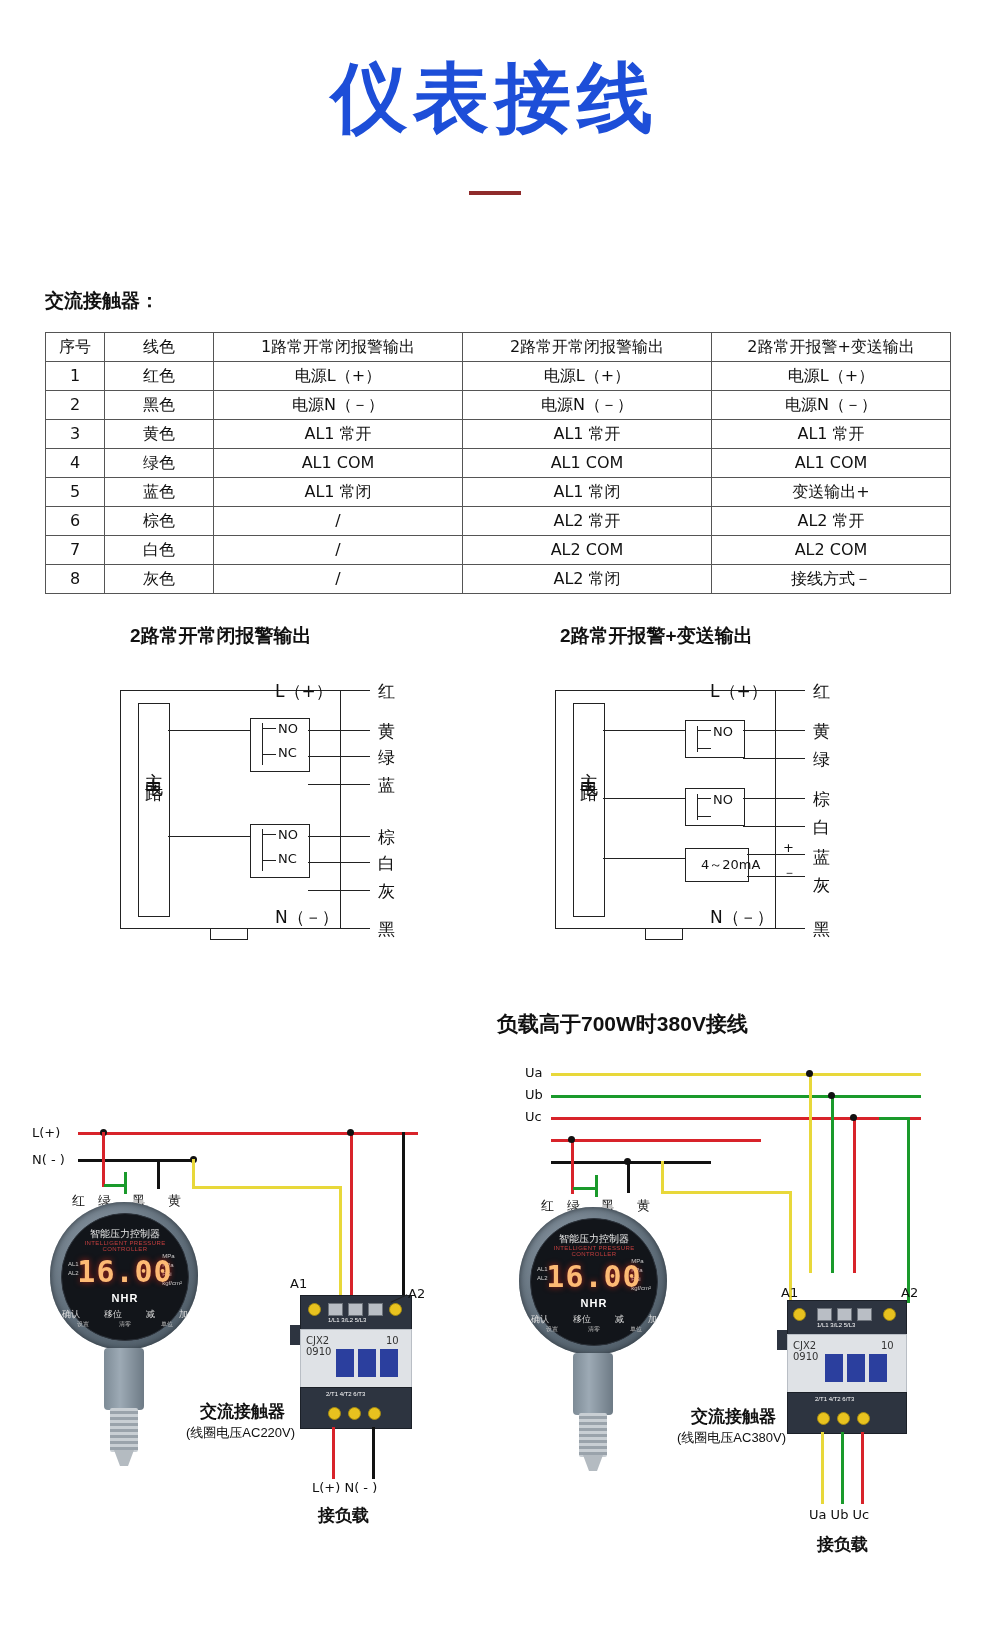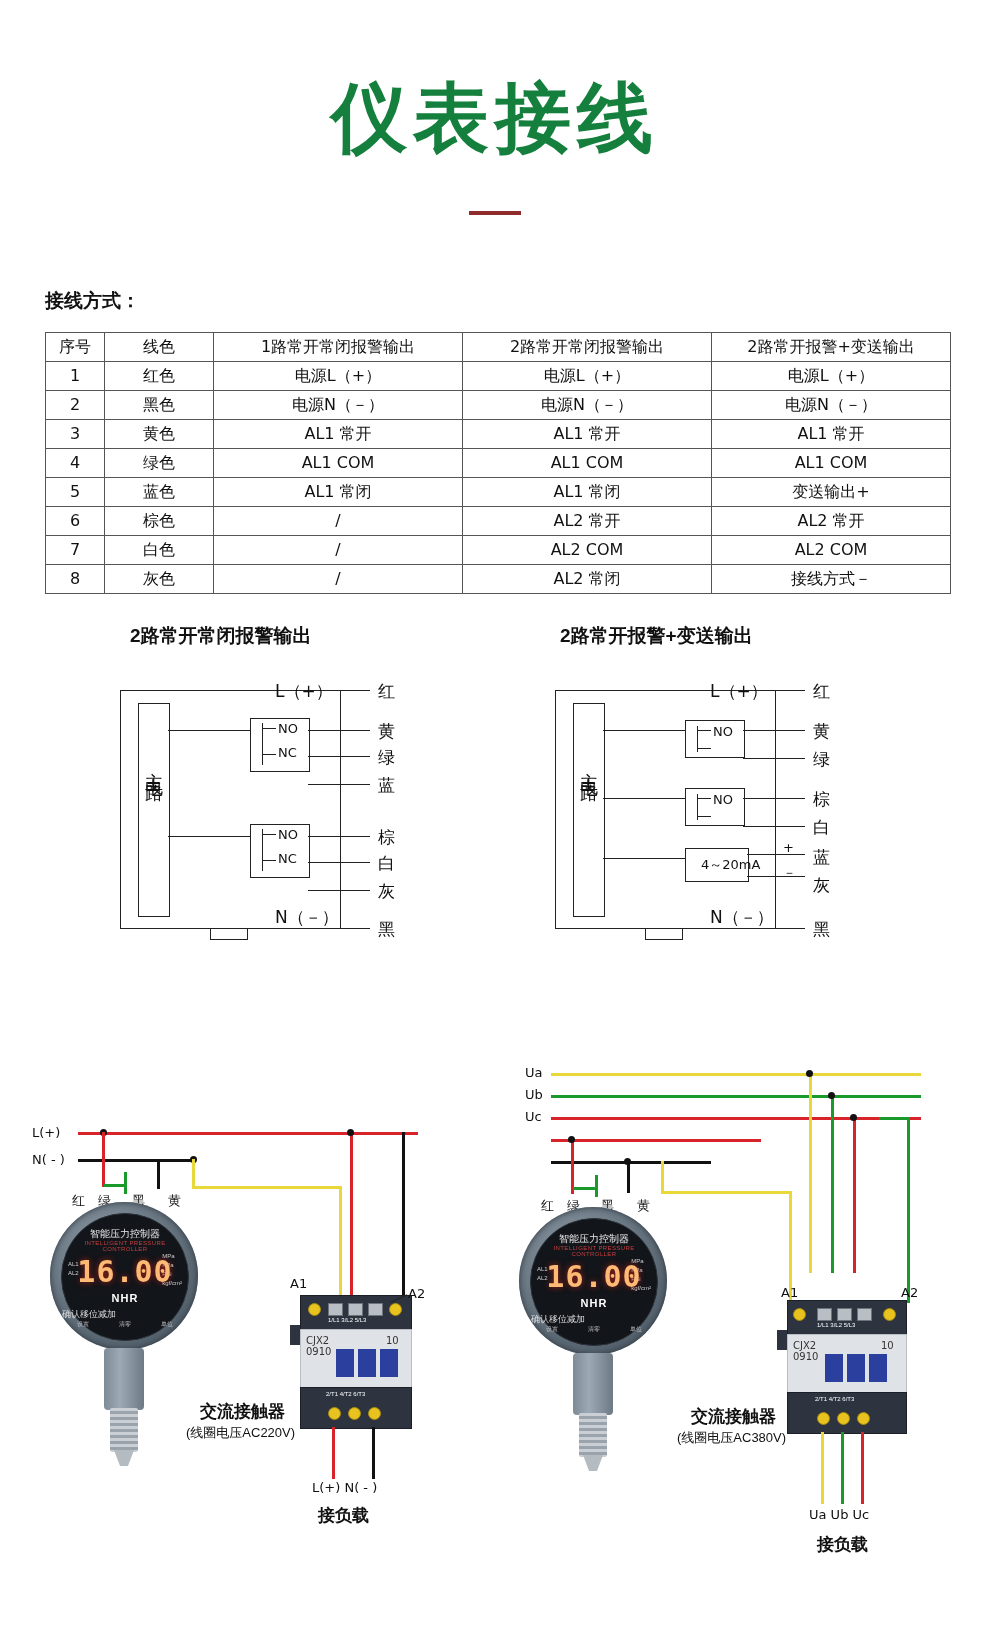--- a/index.html
+++ b/index.html
@@ -12,22 +12,22 @@
     overflow:hidden;
   }
   .page{position:relative;width:990px;height:1650px;}
 
   
   .title{
     text-align:center;
     font-size:76px;
     font-weight:bold;
     letter-spacing:6px;
-    padding-top:68px;
-    color:#15803d;
+    padding-top:48px;
+    color:#1d4ed8;
     font-family:"DejaVu Sans",sans-serif;
   }
   .title-rule{
     width:52px;height:4px;background:#8f2b2b;
     margin:40px auto 0 auto;
   }
 
   
   .sec-label{
     position:absolute;
@@ -123,21 +123,21 @@
     text-shadow:0 0 6px rgba(255,42,22,.6);
   }
   .gauge-units{position:absolute;right:6px;top:38px;color:#cfcfcf;font-size:6px;line-height:9px;text-align:left;}
   .gauge-al{position:absolute;left:6px;top:46px;color:#cfcfcf;font-size:6px;line-height:9px;}
   .gauge-nhr{
     position:absolute;left:0;width:126px;text-align:center;top:78px;
     color:#fff;font-size:11px;font-weight:bold;letter-spacing:1px;
   }
   .gauge-keys{
     position:absolute;left:0;width:126px;top:94px;
-    display:flex;justify-content:flex-start;align-items:center;
+    display:flex;justify-content:space-between;align-items:center;
     color:#ddd;font-size:9px;
   }
   .gauge-keylabels{
     position:absolute;left:0;width:126px;top:106px;
     display:flex;justify-content:space-around;
     color:#bbb;font-size:6px;
   }
   .gauge-neck{
     position:absolute;
     background:linear-gradient(to right,#7d8b96,#9daab5 40%,#6d7a85);
@@ -159,21 +159,21 @@
   .cont-label{position:absolute;color:#fff;font-size:6px;}
 </style>
 </head>
 <body>
 
 <div class="page">
 
   <div class="title">仪表接线</div>
   <div class="title-rule"></div>
 
-  <div class="sec-label" style="left:45px;top:288px;">接线方式：</div>
+  <div class="sec-label" style="left:45px;top:288px;">交流接触器：</div>
 
   <table class="wiring">
     <thead>
       <tr>
         <th class="c0">序号</th>
         <th class="c1">线色</th>
         <th class="c2">1路常开常闭报警输出</th>
         <th class="c3">2路常开常闭报警输出</th>
         <th class="c4">2路常开报警+变送输出</th>
       </tr>
@@ -440,20 +440,21 @@
 
     <div class="redline-v" style="left:312px;top:347px;height:52px;"></div>
     <div class="blackline-v" style="left:352px;top:347px;height:52px;"></div>
     <div class="lbl-s" style="left:292px;top:400px;">L(+)  N( - )</div>
 
     <div class="abs" style="left:180px;top:320px;font-size:17px;font-weight:bold;">交流接触器</div>
     <div class="abs" style="left:166px;top:344px;font-size:13px;">(线圈电压AC220V)</div>
     <div class="abs" style="left:298px;top:424px;font-size:17px;font-weight:bold;">接负载</div>
   </div>
 
+  <div class="diag-cap" style="left:497px;top:1010px;font-size:21px;">负载高于700W时380V接线</div>
 
   <div class="abs" style="left:509px;top:1050px;width:500px;height:590px;margin-top:7px;">
 
     <div class="lbl-s" style="left:16px;top:8px;">Ua</div>
     <div class="lbl-s" style="left:16px;top:30px;">Ub</div>
     <div class="lbl-s" style="left:16px;top:52px;">Uc</div>
     <div class="yellowline-h" style="left:42px;top:16px;width:370px;"></div>
     <div class="greenline-h" style="left:42px;top:38px;width:370px;"></div>
     <div class="redline-h" style="left:42px;top:60px;width:370px;"></div>
 

